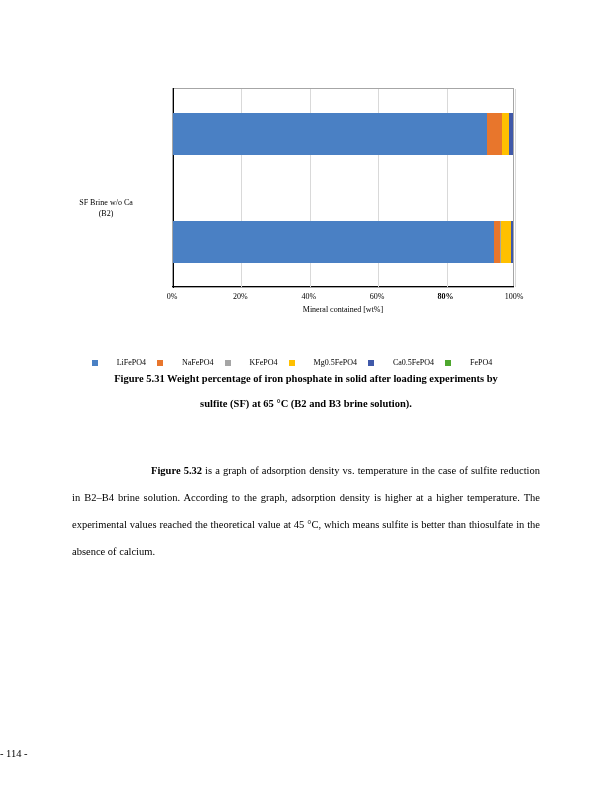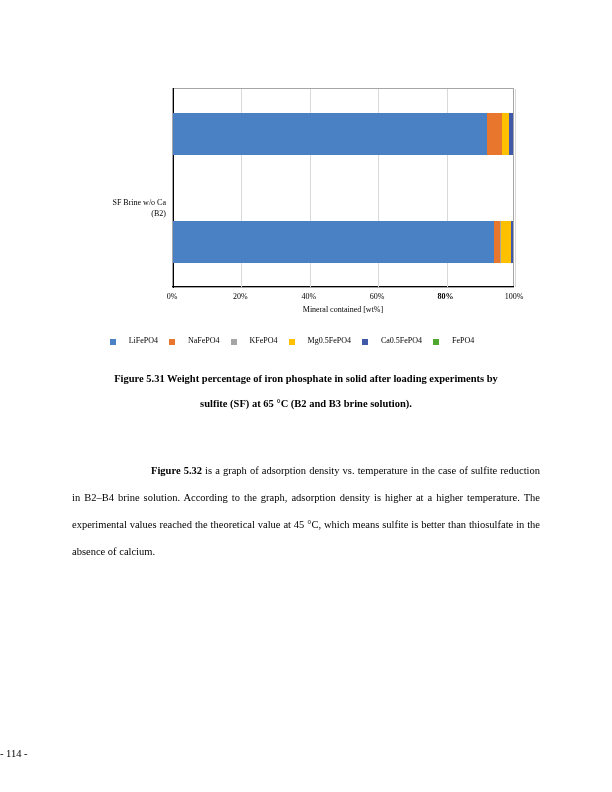--- a/index.html
+++ b/index.html
@@ -83,21 +83,21 @@
   .bar-row.row-1 { top: 132px; }
   .seg {
     height: 100%;
   }
 
   
   .cat-label {
     position: absolute;
     right: 356px;       
     width: 120px;
-    text-align: right;
+    text-align: center;
     font-size: 8px;
     line-height: 10.5px;
     color: #000000;
   }
   .cat-label.c0 { top: 112px; }
   .cat-label.c1 { top: 220px; }
 
   
   .xtick {
     position: absolute;
@@ -125,23 +125,24 @@
     left: 0;
     width: 460px;
     display: flex;
     justify-content: center;
     align-items: center;
     gap: 11px;
     font-size: 8px;
   }
   .legend-item {
     display: flex;
-    align-items: flex-end;
-    gap: 13px;
+    align-items: center;
+    gap: 19px;
     white-space: nowrap;
+    margin-top: 22px;
   }
   .legend-swatch {
     width: 6px;
     height: 6px;
     display: inline-block;
   }
 
   
   .caption {
     position: absolute;

